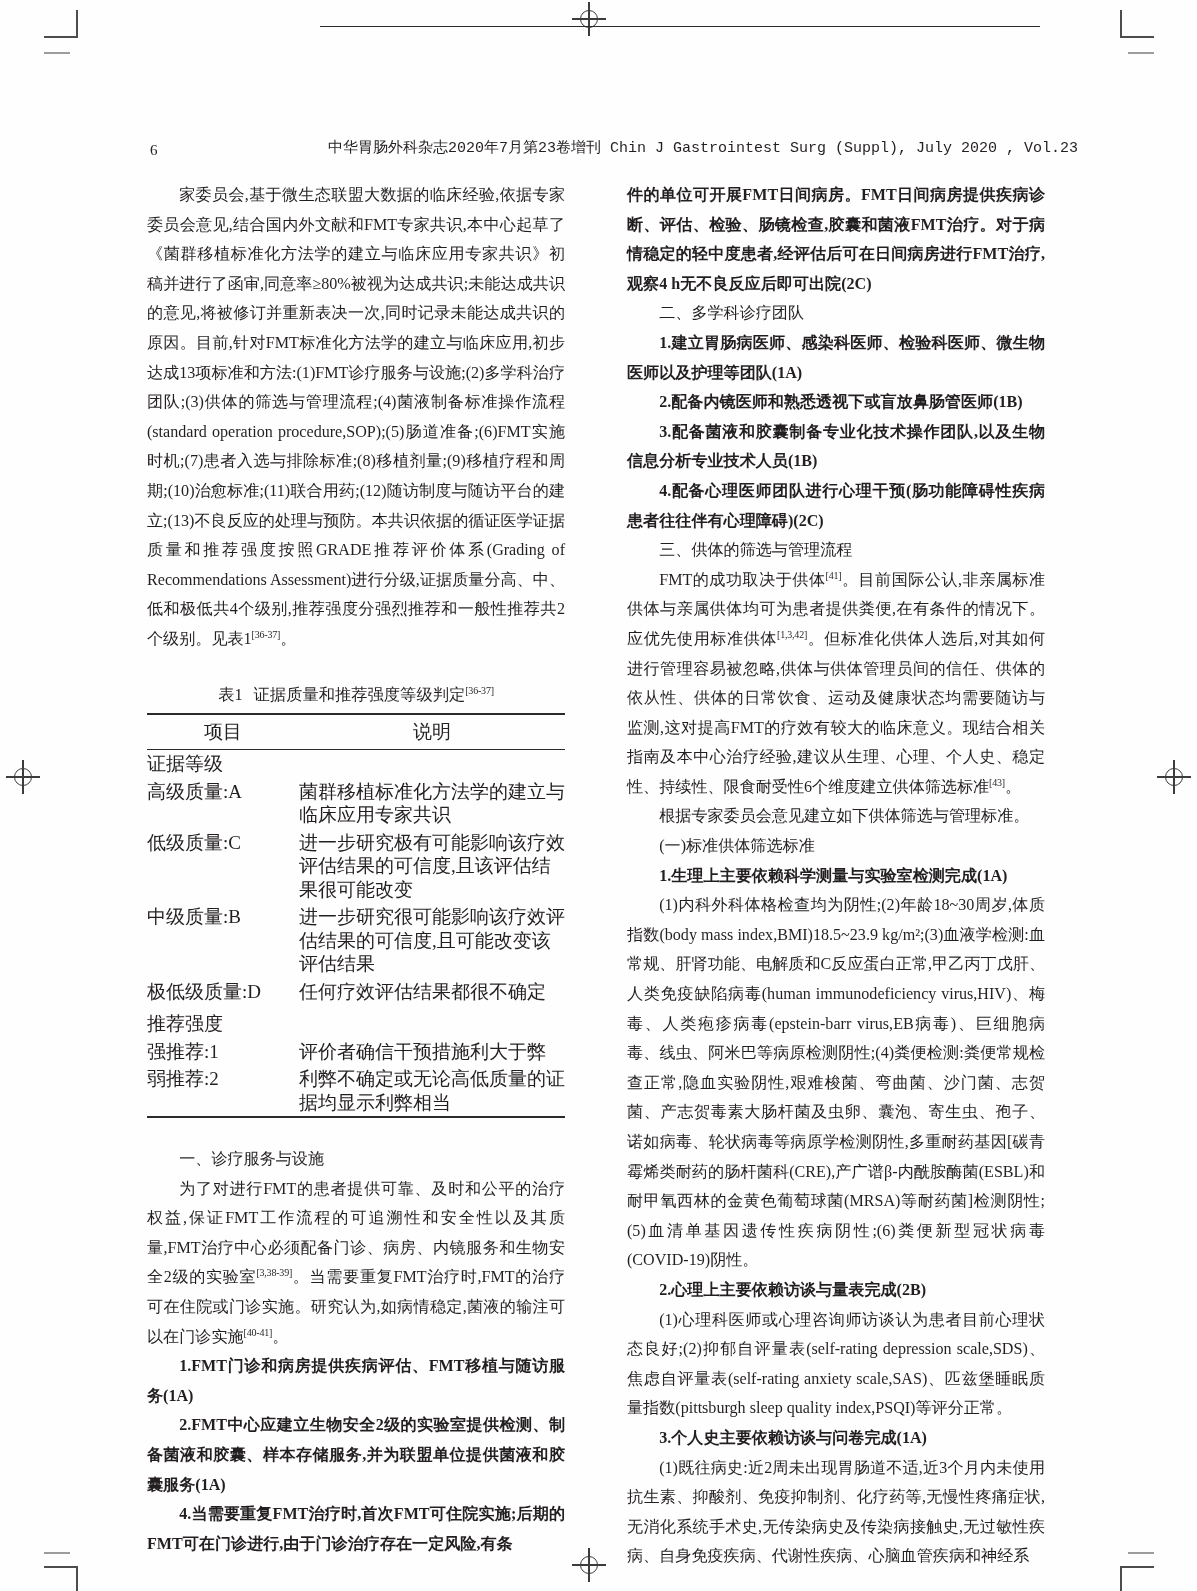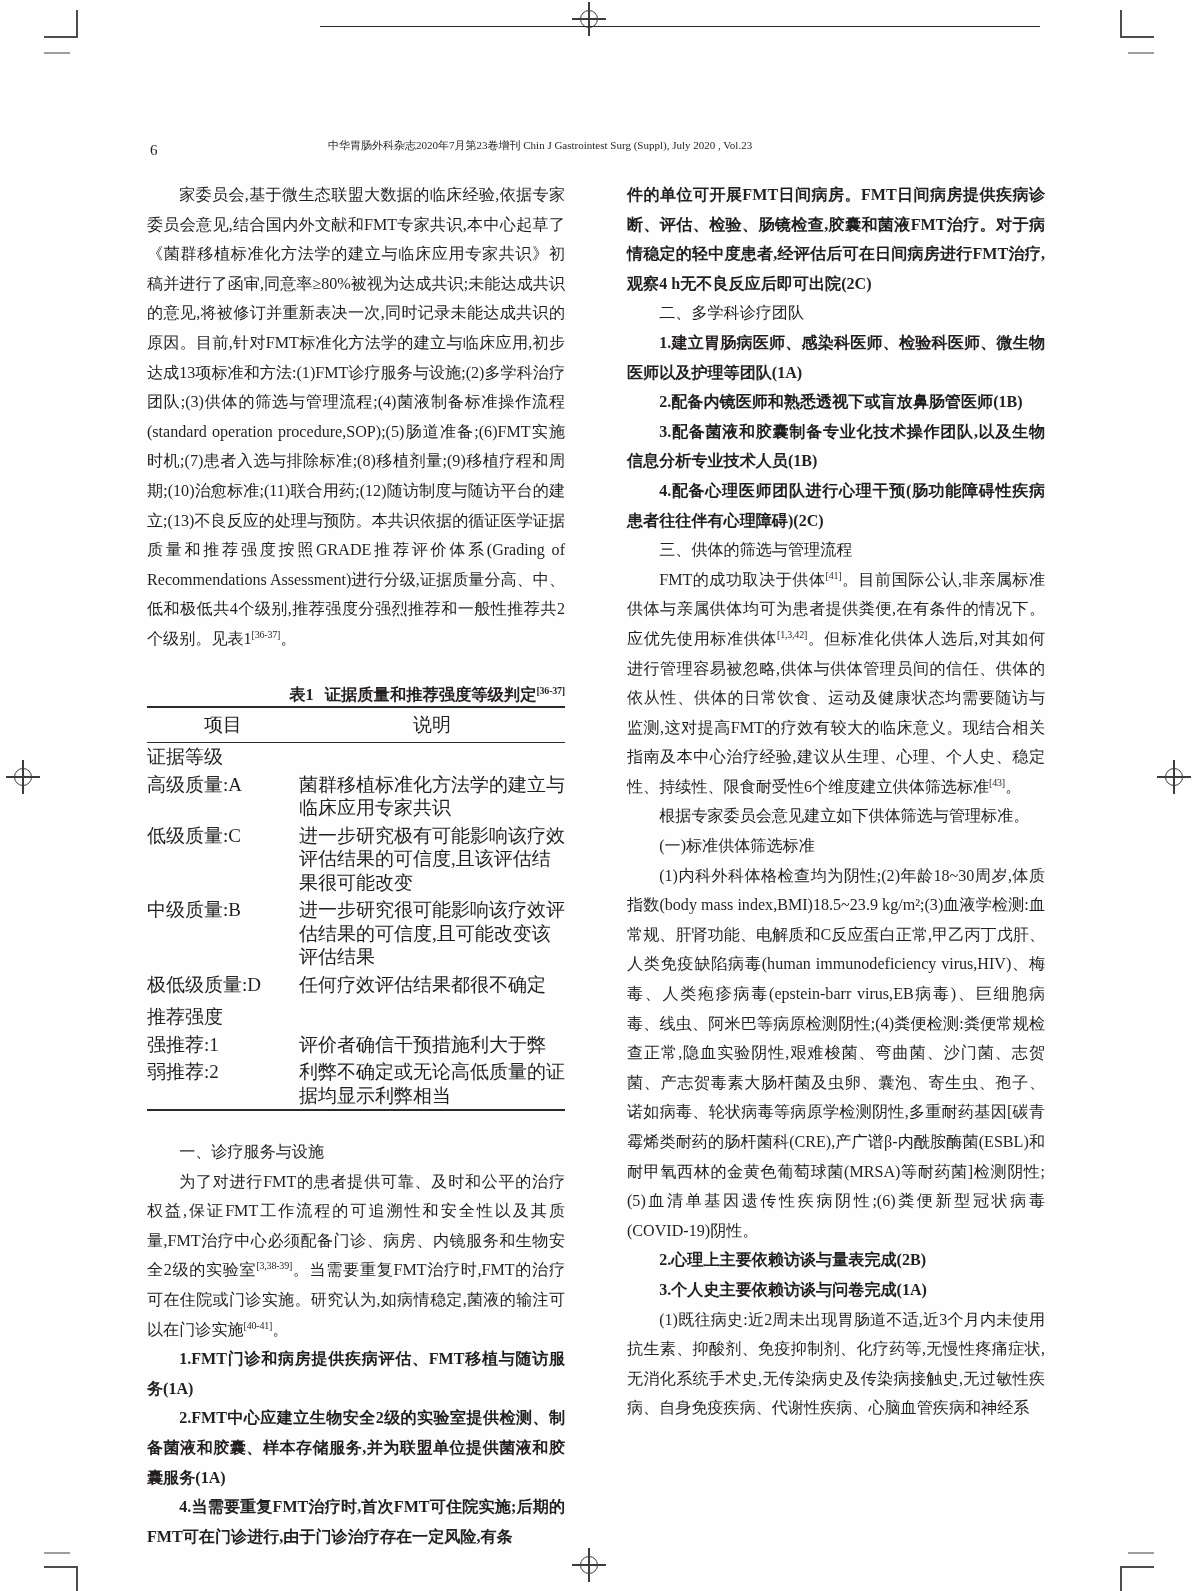--- a/index.html
+++ b/index.html
@@ -72,23 +72,24 @@
     left: 0;
     top: 6px;
     font-size: 15px;
     letter-spacing: .5px;
   }
   #runhead-title {
     position: absolute;
     left: 178px;
     top: 2px;
     width: 712px;
-    font-size: 11px;
+    font-size: 15px;
     white-space: nowrap;
     letter-spacing: 0px;
+    font-family: Liberation Mono, monospace;
   }
   #runhead-rule {
     position: absolute;
     left: 320px;
     top: 26px;
     width: 720px;
     height: 1.1px;
     background: #2b2b2b;
   }
 
@@ -116,24 +117,25 @@
     vertical-align: super;
     line-height: 0;
     letter-spacing: -.2px;
   }
 
   
   #tbl-wrap {
     margin: 30px 0 26px 0;
   }
   #tbl-cap {
-    text-align: right;
+    text-align: center;
     font-size: 16.3px;
-    font-weight: bold;
+    font-weight: normal;
     text-indent: 0;
+    margin-bottom: 7px;
     line-height: 22px;
   }
   #tbl-cap .capnum { margin-right: 11px; }
   table.grade {
     width: 100%;
     border-collapse: collapse;
     font-size: 19px;
     line-height: 23.5px;
     font-weight: normal;
   }
@@ -282,21 +284,23 @@
     <p class="b">3.配备菌液和胶囊制备专业化技术操作团队,以及生物信息分析专业技术人员(1B)</p>
     <p class="b">4.配备心理医师团队进行心理干预(肠功能障碍性疾病患者往往伴有心理障碍)(2C)</p>
 
     <p>三、供体的筛选与管理流程</p>
 
     <p><span>FMT的成功取决于供体</span><sup>[41]</sup><span>。目前国际公认,非亲属标准供体与亲属供体均可为患者提供粪便,在有条件的情况下。应优先使用标准供体</span><sup>[1,3,42]</sup><span>。但标准化供体人选后,对其如何进行管理容易被忽略,供体与供体管理员间的信任、供体的依从性、供体的日常饮食、运动及健康状态均需要随访与监测,这对提高FMT的疗效有较大的临床意义。现结合相关指南及本中心治疗经验,建议从生理、心理、个人史、稳定性、持续性、限食耐受性6个维度建立供体筛选标准</span><sup>[43]</sup><span>。</span></p>
 
     <p>根据专家委员会意见建立如下供体筛选与管理标准。</p>
     <p>(一)标准供体筛选标准</p>
 
+    <p class="b">1.生理上主要依赖科学测量与实验室检测完成(1A)</p>
     <p>(1)内科外科体格检查均为阴性;(2)年龄18~30周岁,体质指数(body mass index,BMI)18.5~23.9 kg/m²;(3)血液学检测:血常规、肝肾功能、电解质和C反应蛋白正常,甲乙丙丁戊肝、人类免疫缺陷病毒(human immunodeficiency virus,HIV)、梅毒、人类疱疹病毒(epstein-barr virus,EB病毒)、巨细胞病毒、线虫、阿米巴等病原检测阴性;(4)粪便检测:粪便常规检查正常,隐血实验阴性,艰难梭菌、弯曲菌、沙门菌、志贺菌、产志贺毒素大肠杆菌及虫卵、囊泡、寄生虫、孢子、诺如病毒、轮状病毒等病原学检测阴性,多重耐药基因[碳青霉烯类耐药的肠杆菌科(CRE),产广谱β-内酰胺酶菌(ESBL)和耐甲氧西林的金黄色葡萄球菌(MRSA)等耐药菌]检测阴性;(5)血清单基因遗传性疾病阴性;(6)粪便新型冠状病毒(COVID-19)阴性。</p>
 
     <p class="b">2.心理上主要依赖访谈与量表完成(2B)</p>
+    <p>(1)心理科医师或心理咨询师访谈认为患者目前心理状态良好;(2)抑郁自评量表(self-rating depression scale,SDS)、焦虑自评量表(self-rating anxiety scale,SAS)、匹兹堡睡眠质量指数(pittsburgh sleep quality index,PSQI)等评分正常。</p>
 
     <p class="b">3.个人史主要依赖访谈与问卷完成(1A)</p>
     <p>(1)既往病史:近2周未出现胃肠道不适,近3个月内未使用抗生素、抑酸剂、免疫抑制剂、化疗药等,无慢性疼痛症状,无消化系统手术史,无传染病史及传染病接触史,无过敏性疾病、自身免疫疾病、代谢性疾病、心脑血管疾病和神经系</p>
   </div>
 
 </div>
 
 </body></html>

